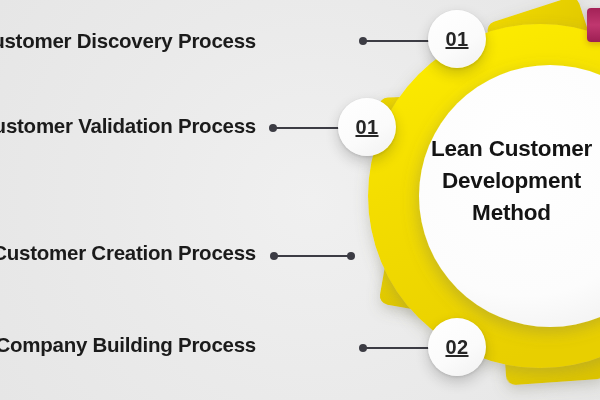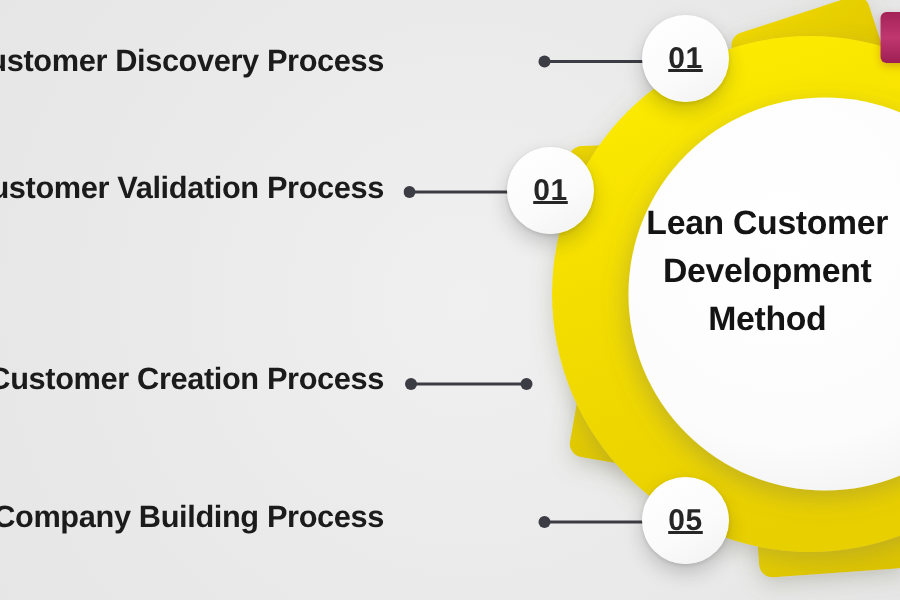--- a/index.html
+++ b/index.html
@@ -206,21 +206,21 @@
     <span class="dot end"></span>
   </div>
   <div class="connector conn-4">
     <span class="dot start"></span>
     <span class="rule"></span>
     <span class="dot end"></span>
   </div>
 
   <div class="badge badge-1">01</div>
   <div class="badge badge-2">01</div>
-  <div class="badge badge-4">05</div>
+  <div class="badge badge-4">02</div>
 
   <div class="proc-label proc-1">Customer Discovery Process</div>
   <div class="proc-label proc-2">Customer Validation Process</div>
   <div class="proc-label proc-3">Customer Creation Process</div>
   <div class="proc-label proc-4">Company Building Process</div>
 
   <div class="accent-bar"></div>
 
 </div>
 

